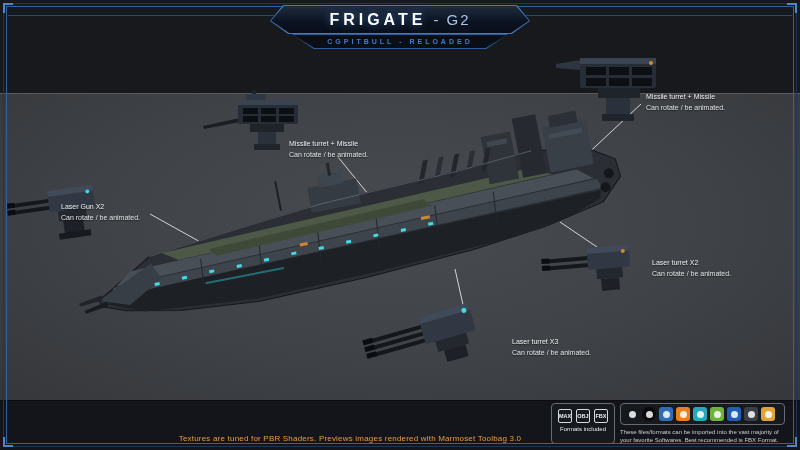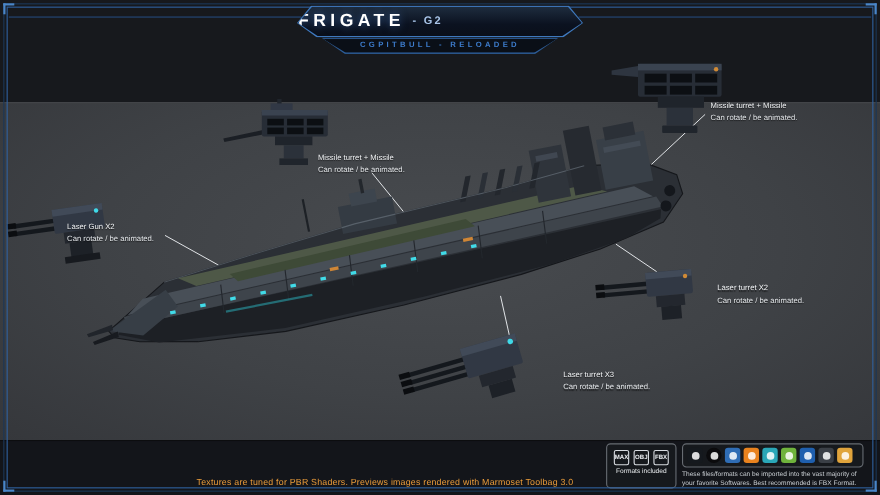--- a/index.html
+++ b/index.html
@@ -25,23 +25,23 @@
 
   
   .header{position:absolute;left:0;top:0;width:800px;z-index:10}
   .wing{position:absolute;top:15px;height:1px;background:#24497a}
   .wing-l{left:8px;width:266px}
   .wing-r{right:8px;width:266px}
   .plate-outer{position:absolute;left:270px;top:5px;width:260px;height:29px;background:#3f7ac0;
     clip-path:polygon(5% 0,95% 0,100% 55%,93% 100%,7% 100%,0 55%)}
   .plate-inner{position:absolute;inset:1px;background:linear-gradient(#1e2c3e,#0b1220 60%,#0a0f1a);
     clip-path:polygon(5% 0,95% 0,100% 55%,93% 100%,7% 100%,0 55%);
-    display:flex;align-items:center;gap:7px}
+    display:flex;align-items:center;justify-content:center;gap:7px}
   .t-main{color:#ffffff;font-size:16px;font-weight:bold;letter-spacing:4px;text-shadow:0 0 8px rgba(90,160,255,.55)}
-  .t-suffix{color:#a9c5e9;font-size:10px;font-weight:bold;letter-spacing:2px}
+  .t-suffix{color:#a9c5e9;font-size:15px;font-weight:normal;letter-spacing:2px}
   .sub-outer{position:absolute;left:292px;top:34px;width:216px;height:15px;background:#2c5c97;
     clip-path:polygon(0 0,100% 0,90% 100%,10% 100%)}
   .sub-inner{position:absolute;inset:1px;background:#0a0f17;
     clip-path:polygon(0 0,100% 0,90% 100%,10% 100%);
     display:flex;align-items:center;justify-content:center}
   .sub-inner span{color:#3d7ccc;font-size:7px;font-weight:bold;letter-spacing:3px}
 
   
   .scene{position:absolute;inset:0;z-index:3}
 

